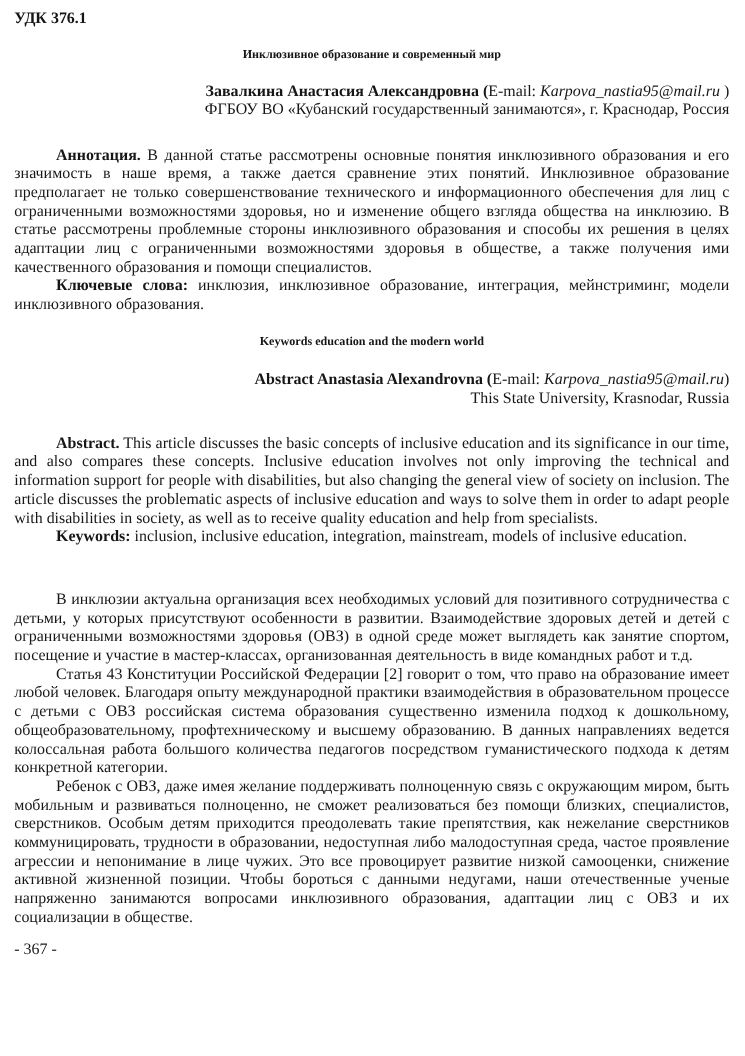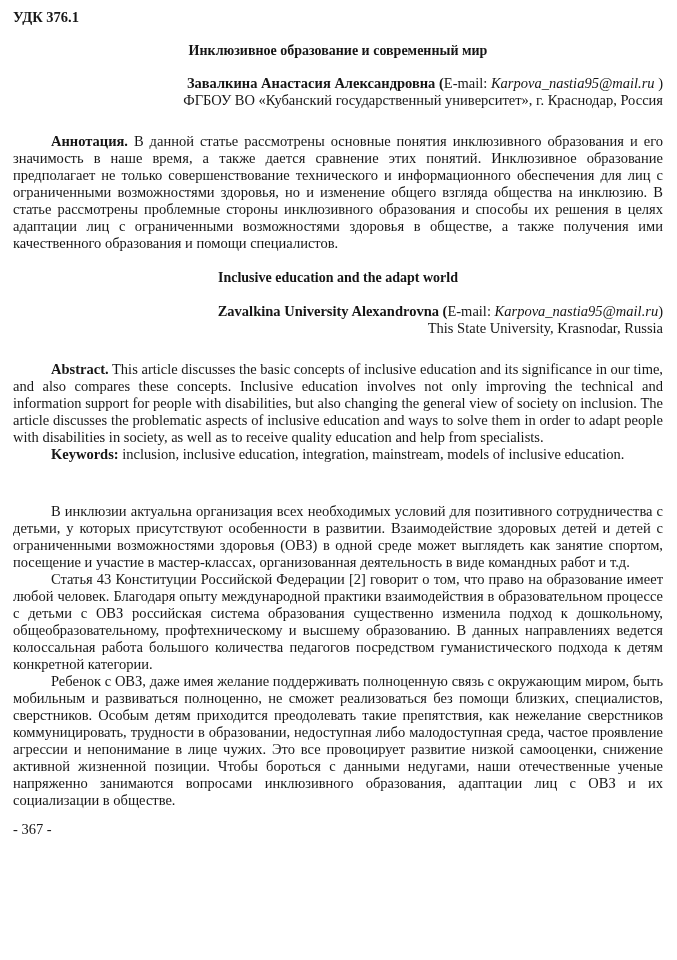--- a/index.html
+++ b/index.html
@@ -20,21 +20,21 @@
     padding: 9px 14px 16px 13px;
     overflow: hidden;
   }
   .udc {
     font-weight: bold;
     text-align: left;
   }
   .doc-title {
     font-weight: bold;
     text-align: center;
-    font-size: 14px;
+    font-size: 11px;
     margin: 16px 0 0 0;
   }
   .center-line {
     text-align: right;
     margin: 0;
   }
   .author-line {
     margin-top: 16px;
   }
   .para {
@@ -65,28 +65,29 @@
 <body>
 
 <div class="page">
 
   <div class="udc">УДК 376.1</div>
 
   <h1 class="doc-title">Инклюзивное образование и современный мир</h1>
 
   <p class="center-line author-line"><span class="bold">Завалкина Анастасия Александровна (</span><span>E-mail: </span><span class="italic">Karpova_nastia95@mail.ru</span><span> )</span></p>
 
-  <p class="center-line">ФГБОУ ВО «Кубанский государственный университет», г. Краснодар, Россия</p>
+  <p class="center-line">ФГБОУ ВО «Кубанский государственный занимаются», г. Краснодар, Россия</p>
 
   <p class="para abstract-para"><span class="bold">Аннотация.</span><span> В данной статье рассмотрены основные понятия инклюзивного образования и его значимость в наше время, а также дается сравнение этих понятий. Инклюзивное образование предполагает не только совершенствование технического и информационного обеспечения для лиц с ограниченными возможностями здоровья, но и изменение общего взгляда общества на инклюзию. В статье рассмотрены проблемные стороны инклюзивного образования и способы их решения в целях адаптации лиц с ограниченными возможностями здоровья в обществе, а также получения ими качественного образования и помощи специалистов.</span></p>
 
+  <p class="para"><span class="bold">Ключевые слова:</span><span> инклюзия, инклюзивное образование, интеграция, мейнстриминг, модели инклюзивного образования.</span></p>
 
-  <h2 class="doc-title en-title">Inclusive education and the adapt world</h2>
+  <h2 class="doc-title en-title">Keywords education and the modern world</h2>
 
-  <p class="center-line en-author-line"><span class="bold">Zavalkina University Alexandrovna (</span><span>E-mail: </span><span class="italic">Karpova_nastia95@mail.ru</span><span>)</span></p>
+  <p class="center-line en-author-line"><span class="bold">Abstract Anastasia Alexandrovna (</span><span>E-mail: </span><span class="italic">Karpova_nastia95@mail.ru</span><span>)</span></p>
 
   <p class="center-line">This State University, Krasnodar, Russia</p>
 
   <p class="para abstract-para"><span class="bold">Abstract.</span><span> This article discusses the basic concepts of inclusive education and its significance in our time, and also compares these concepts. Inclusive education involves not only improving the technical and information support for people with disabilities, but also changing the general view of society on inclusion. The article discusses the problematic aspects of inclusive education and ways to solve them in order to adapt people with disabilities in society, as well as to receive quality education and help from specialists.</span></p>
 
   <p class="para"><span class="bold">Keywords:</span><span> inclusion, inclusive education, integration, mainstream, models of inclusive education.</span></p>
 
   <p class="para body-first">В инклюзии актуальна организация всех необходимых условий для позитивного сотрудничества с детьми, у которых присутствуют особенности в развитии. Взаимодействие здоровых детей и детей с ограниченными возможностями здоровья (ОВЗ) в одной среде может выглядеть как занятие спортом, посещение и участие в мастер-классах, организованная деятельность в виде командных работ и т.д.</p>
 
   <p class="para">Статья 43 Конституции Российской Федерации [2] говорит о том, что право на образование имеет любой человек. Благодаря опыту международной практики взаимодействия в образовательном процессе с детьми с ОВЗ российская система образования существенно изменила подход к дошкольному, общеобразовательному, профтехническому и высшему образованию. В данных направлениях ведется колоссальная работа большого количества педагогов посредством гуманистического подхода к детям конкретной категории.</p>

